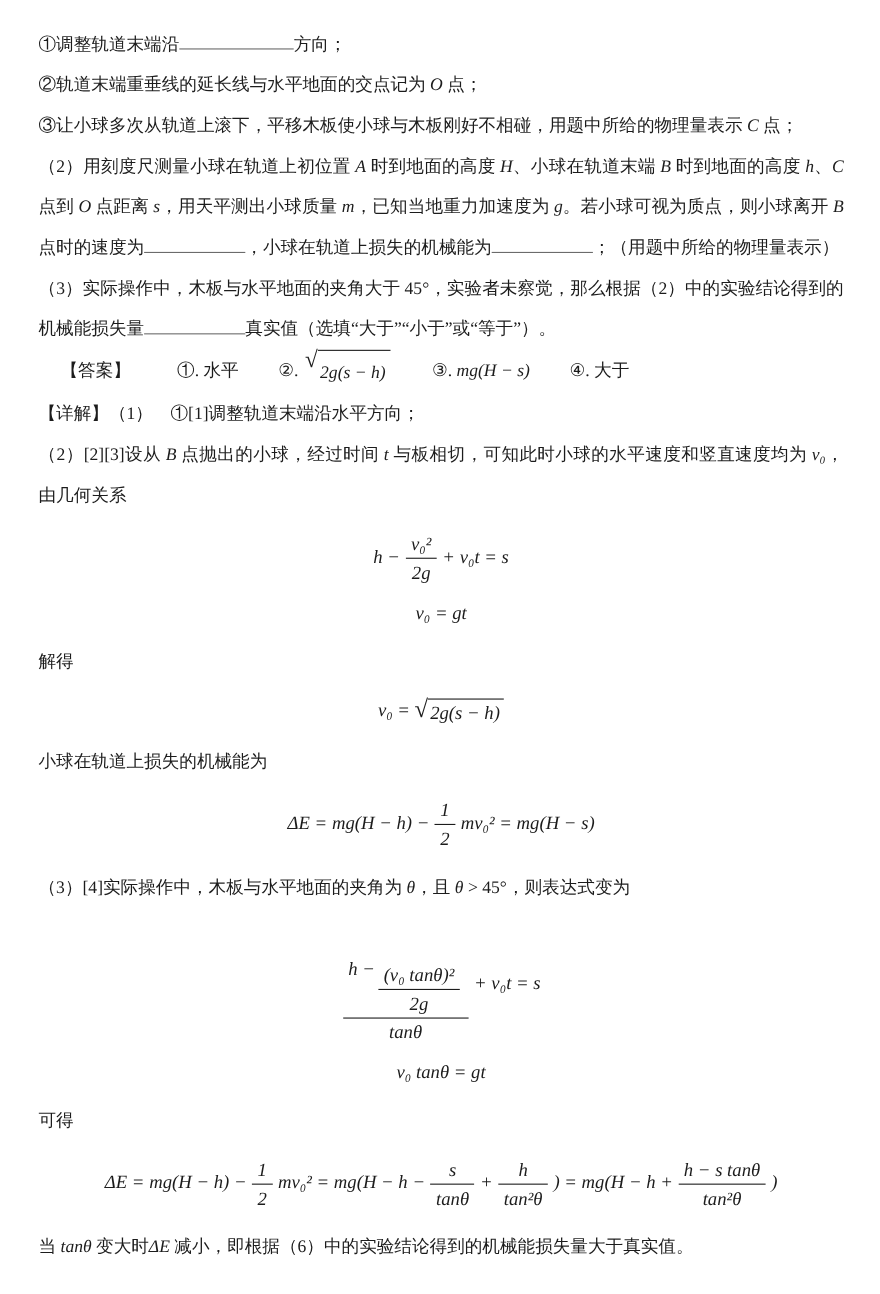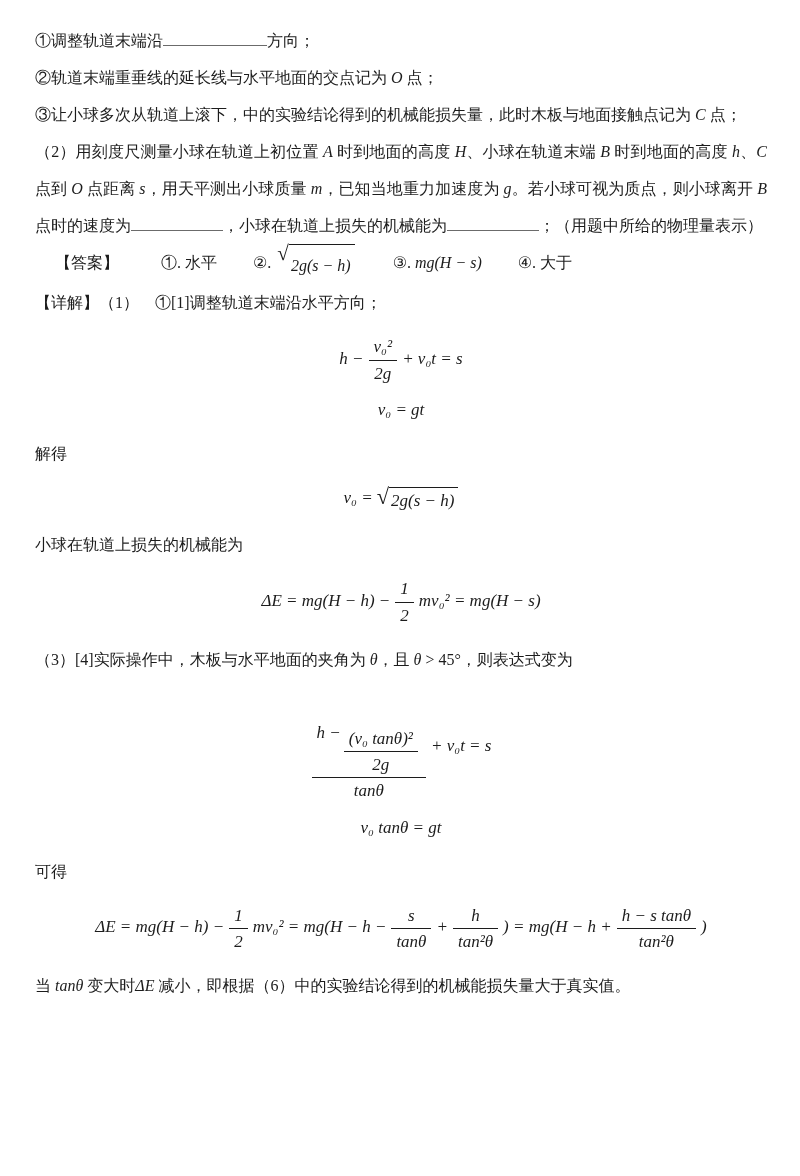--- a/index.html
+++ b/index.html
@@ -33,39 +33,41 @@
   .ans-label{margin-right:38px;margin-left:20px;}
   .ans-item{margin-right:32px;}
 </style>
 </head>
 <body>
 
 <div class="page">
 
   <p class="para left"><span>①调整轨道末端沿</span><span class="blank" style="width: 104px;"></span><span>方向；</span></p>
   <p class="para left"><span>②轨道末端重垂线的延长线与水平地面的交点记为 </span><span class="mv">O</span><span> 点；</span></p>
-  <p class="para left"><span>③让小球多次从轨道上滚下，中的实验结论得到的机械能损失量，此时木板与地面接触点记为 </span><span class="mv">C</span><span> 点；</span></p>
+  <p class="para left"><span>③让小球多次从轨道上滚下，平移木板使小球与木板刚好不相碰，用题中所给的物理量表示 </span><span class="mv">C</span><span> 点；</span></p>
   <p class="para"><span>（2）用刻度尺测量小球在轨道上初位置 </span><span class="mv">A</span><span> 时到地面的高度 </span><span class="mv">H</span><span>、小球在轨道末端 </span><span class="mv">B</span><span> 时到地面的高度 </span><span class="mv">h</span><span>、</span><span class="mv">C</span><span> 点到 </span><span class="mv">O</span><span> 点距离 </span><span class="mv">s</span><span>，用天平测出小球质量 </span><span class="mv">m</span><span>，已知当地重力加速度为 </span><span class="mv">g</span><span>。若小球可视为质点，则小球离开 </span><span class="mv">B</span><span> 点时的速度为</span><span class="blank" style="width: 92px;"></span><span>，小球在轨道上损失的机械能为</span><span class="blank" style="width: 92px;"></span><span>；（用题中所给的物理量表示）</span></p>
+  <p class="para"><span>（3）实际操作中，木板与水平地面的夹角大于 45°，实验者未察觉，那么根据（2）中的实验结论得到的机械能损失量</span><span class="blank" style="width: 92px;"></span><span>真实值（选填“大于”“小于”或“等于”）。</span></p>
 
   <p class="para left">
     <span class="ans-label">【答案】</span>
     <span class="ans-item">①. 水平</span>
     <span class="ans-item"><span>②.</span>
       <span class="rad">
           <span class="rsign">√</span>
           <span class="rbody mv">2g(s − h)</span>
         </span>
     </span>
     <span class="ans-item"><span>③.</span>
       <span class="mv">mg(H − s)</span>
     </span>
     <span class="ans-item">④. 大于</span>
   </p>
 
   <p class="para left"><span>【详解】（1）　①[1]调整轨道末端沿水平方向；</span></p>
+  <p class="para"><span>（2）[2][3]设从 </span><span class="mv">B</span><span> 点抛出的小球，经过时间 </span><span class="mv">t</span><span> 与板相切，可知此时小球的水平速度和竖直速度均为 </span><span class="mv">v₀</span><span>，由几何关系</span></p>
 
   <div class="formula">
     <span class="tok mv">h −</span><span class="frac"><span class="num mv">v₀²</span><span class="den mv">2g</span></span><span class="tok mv">+ v₀t = s</span>
   </div>
 
   <div class="formula">
     <span class="tok mv">v₀ = gt</span>
   </div>
 
   <p class="para left">解得</p>

